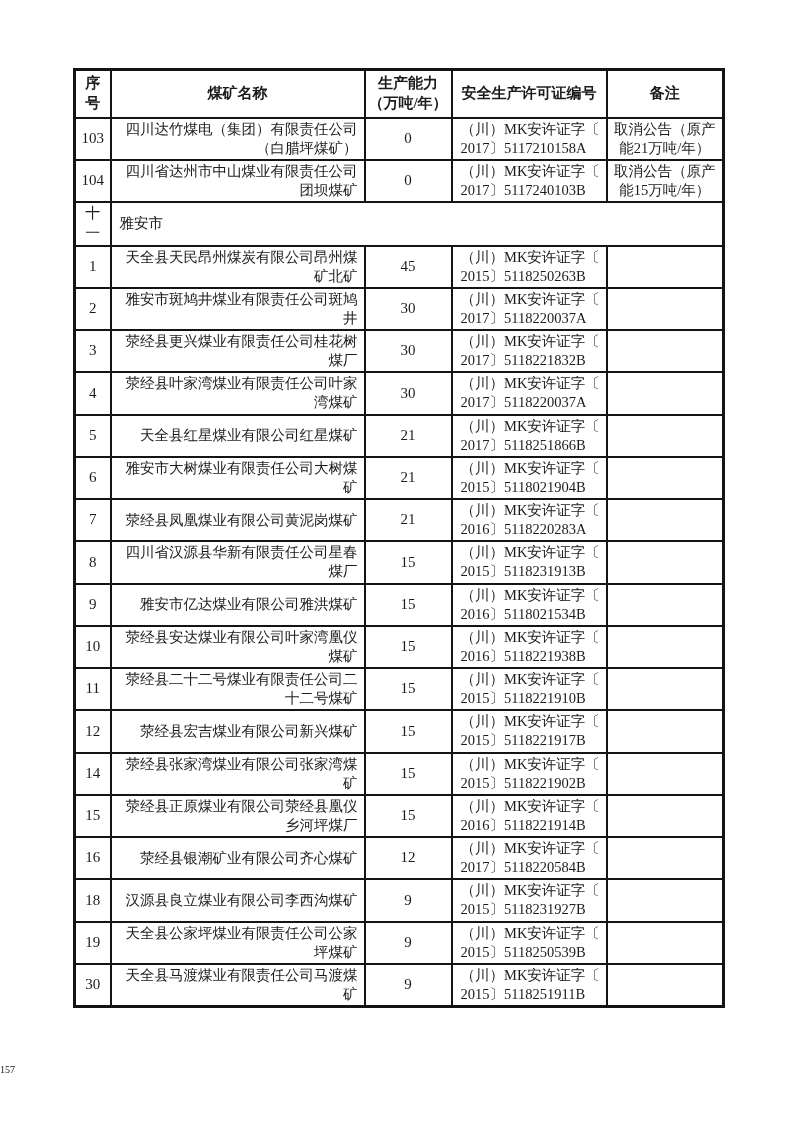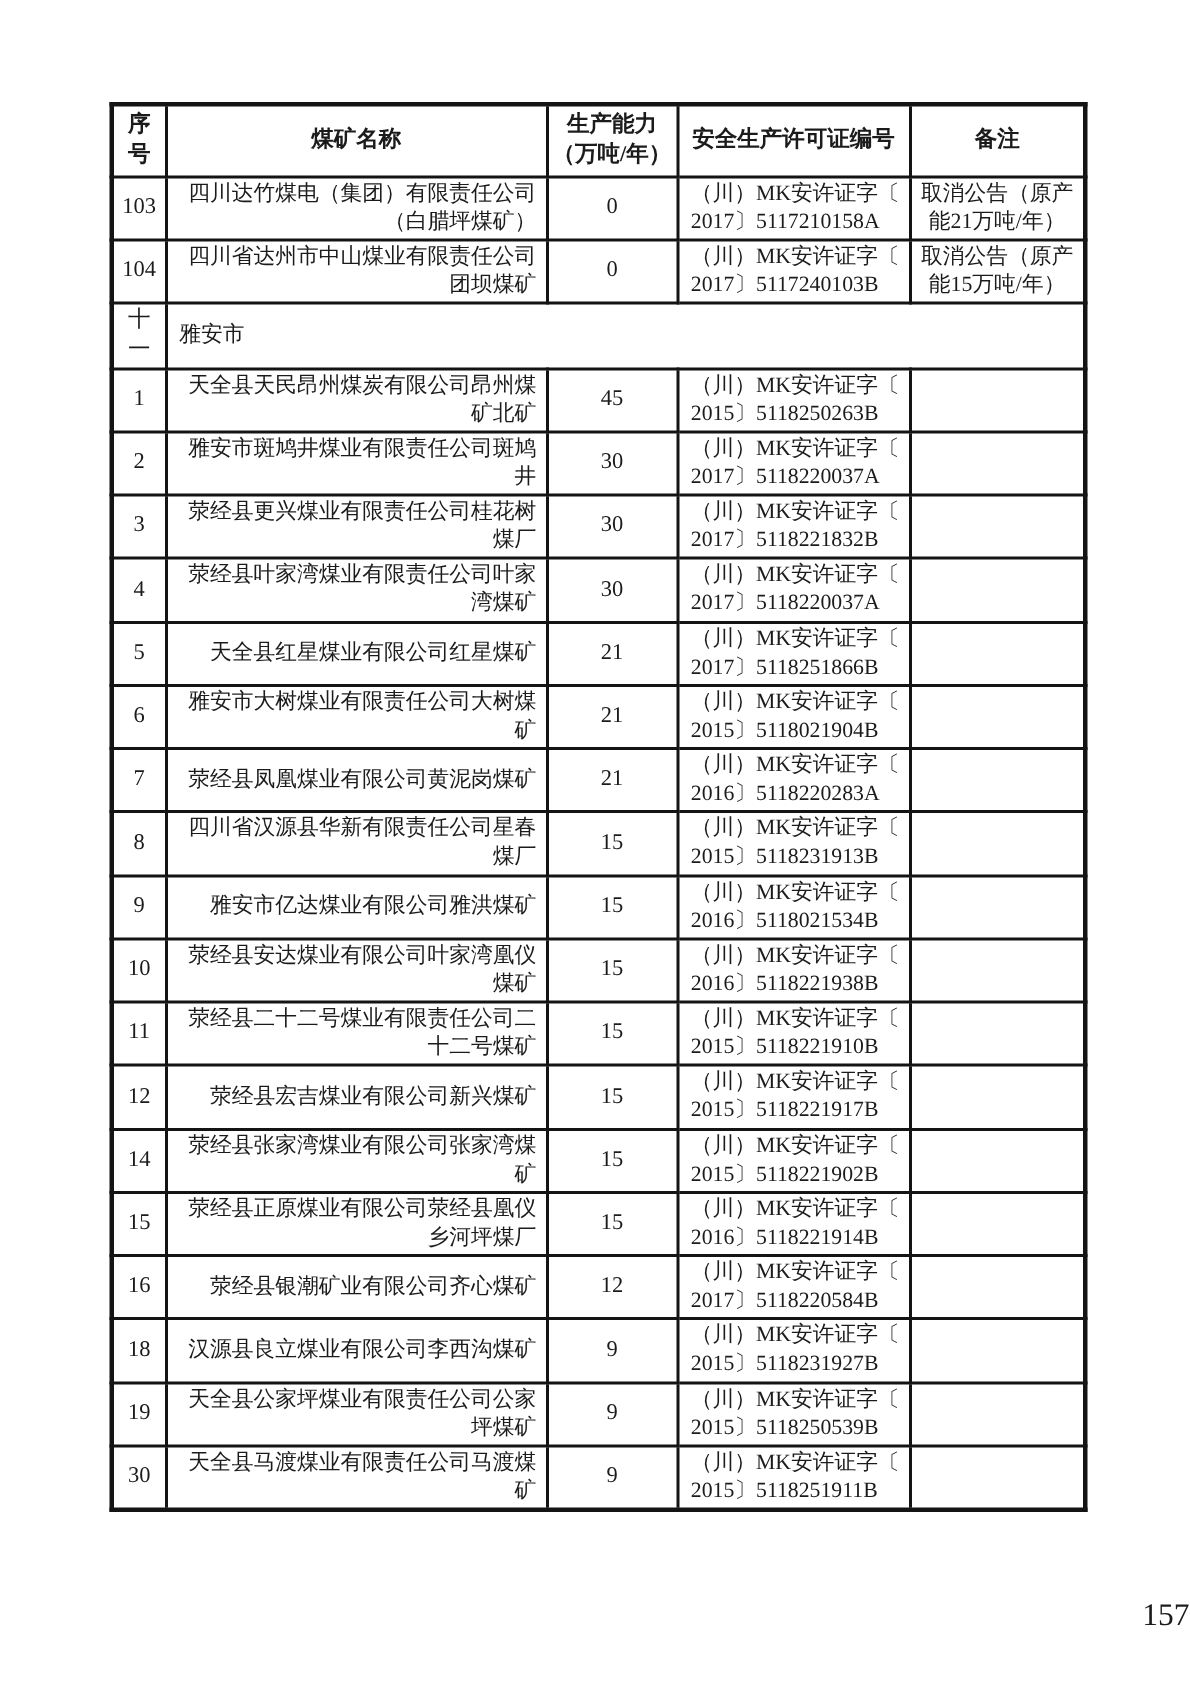--- a/index.html
+++ b/index.html
@@ -46,22 +46,22 @@
   td.c-name { text-align: right; padding: 1px 6px; }
   td.c-cap  { text-align: center; font-size: 15px; }
   td.c-lic  { text-align: left; padding: 1px 4px 1px 8px; white-space: pre-line; }
   td.c-rem  { text-align: center; white-space: pre-line; margin-top: 20px; }
   td.c-section { text-align: left; padding: 1px 8px; margin-left: 20px; }
   .page-number {
     position: absolute;
     left: 0;
     right: 0;
     top: 1064px;
-    text-align: right;
-    font-size: 21px;
+    text-align: left;
+    font-size: 10px;
   }
 </style>
 </head>
 <body>
 
 <table class="doc-table">
   <colgroup>
     <col style="width:36px">
     <col style="width:254px">
     <col style="width:87px">

